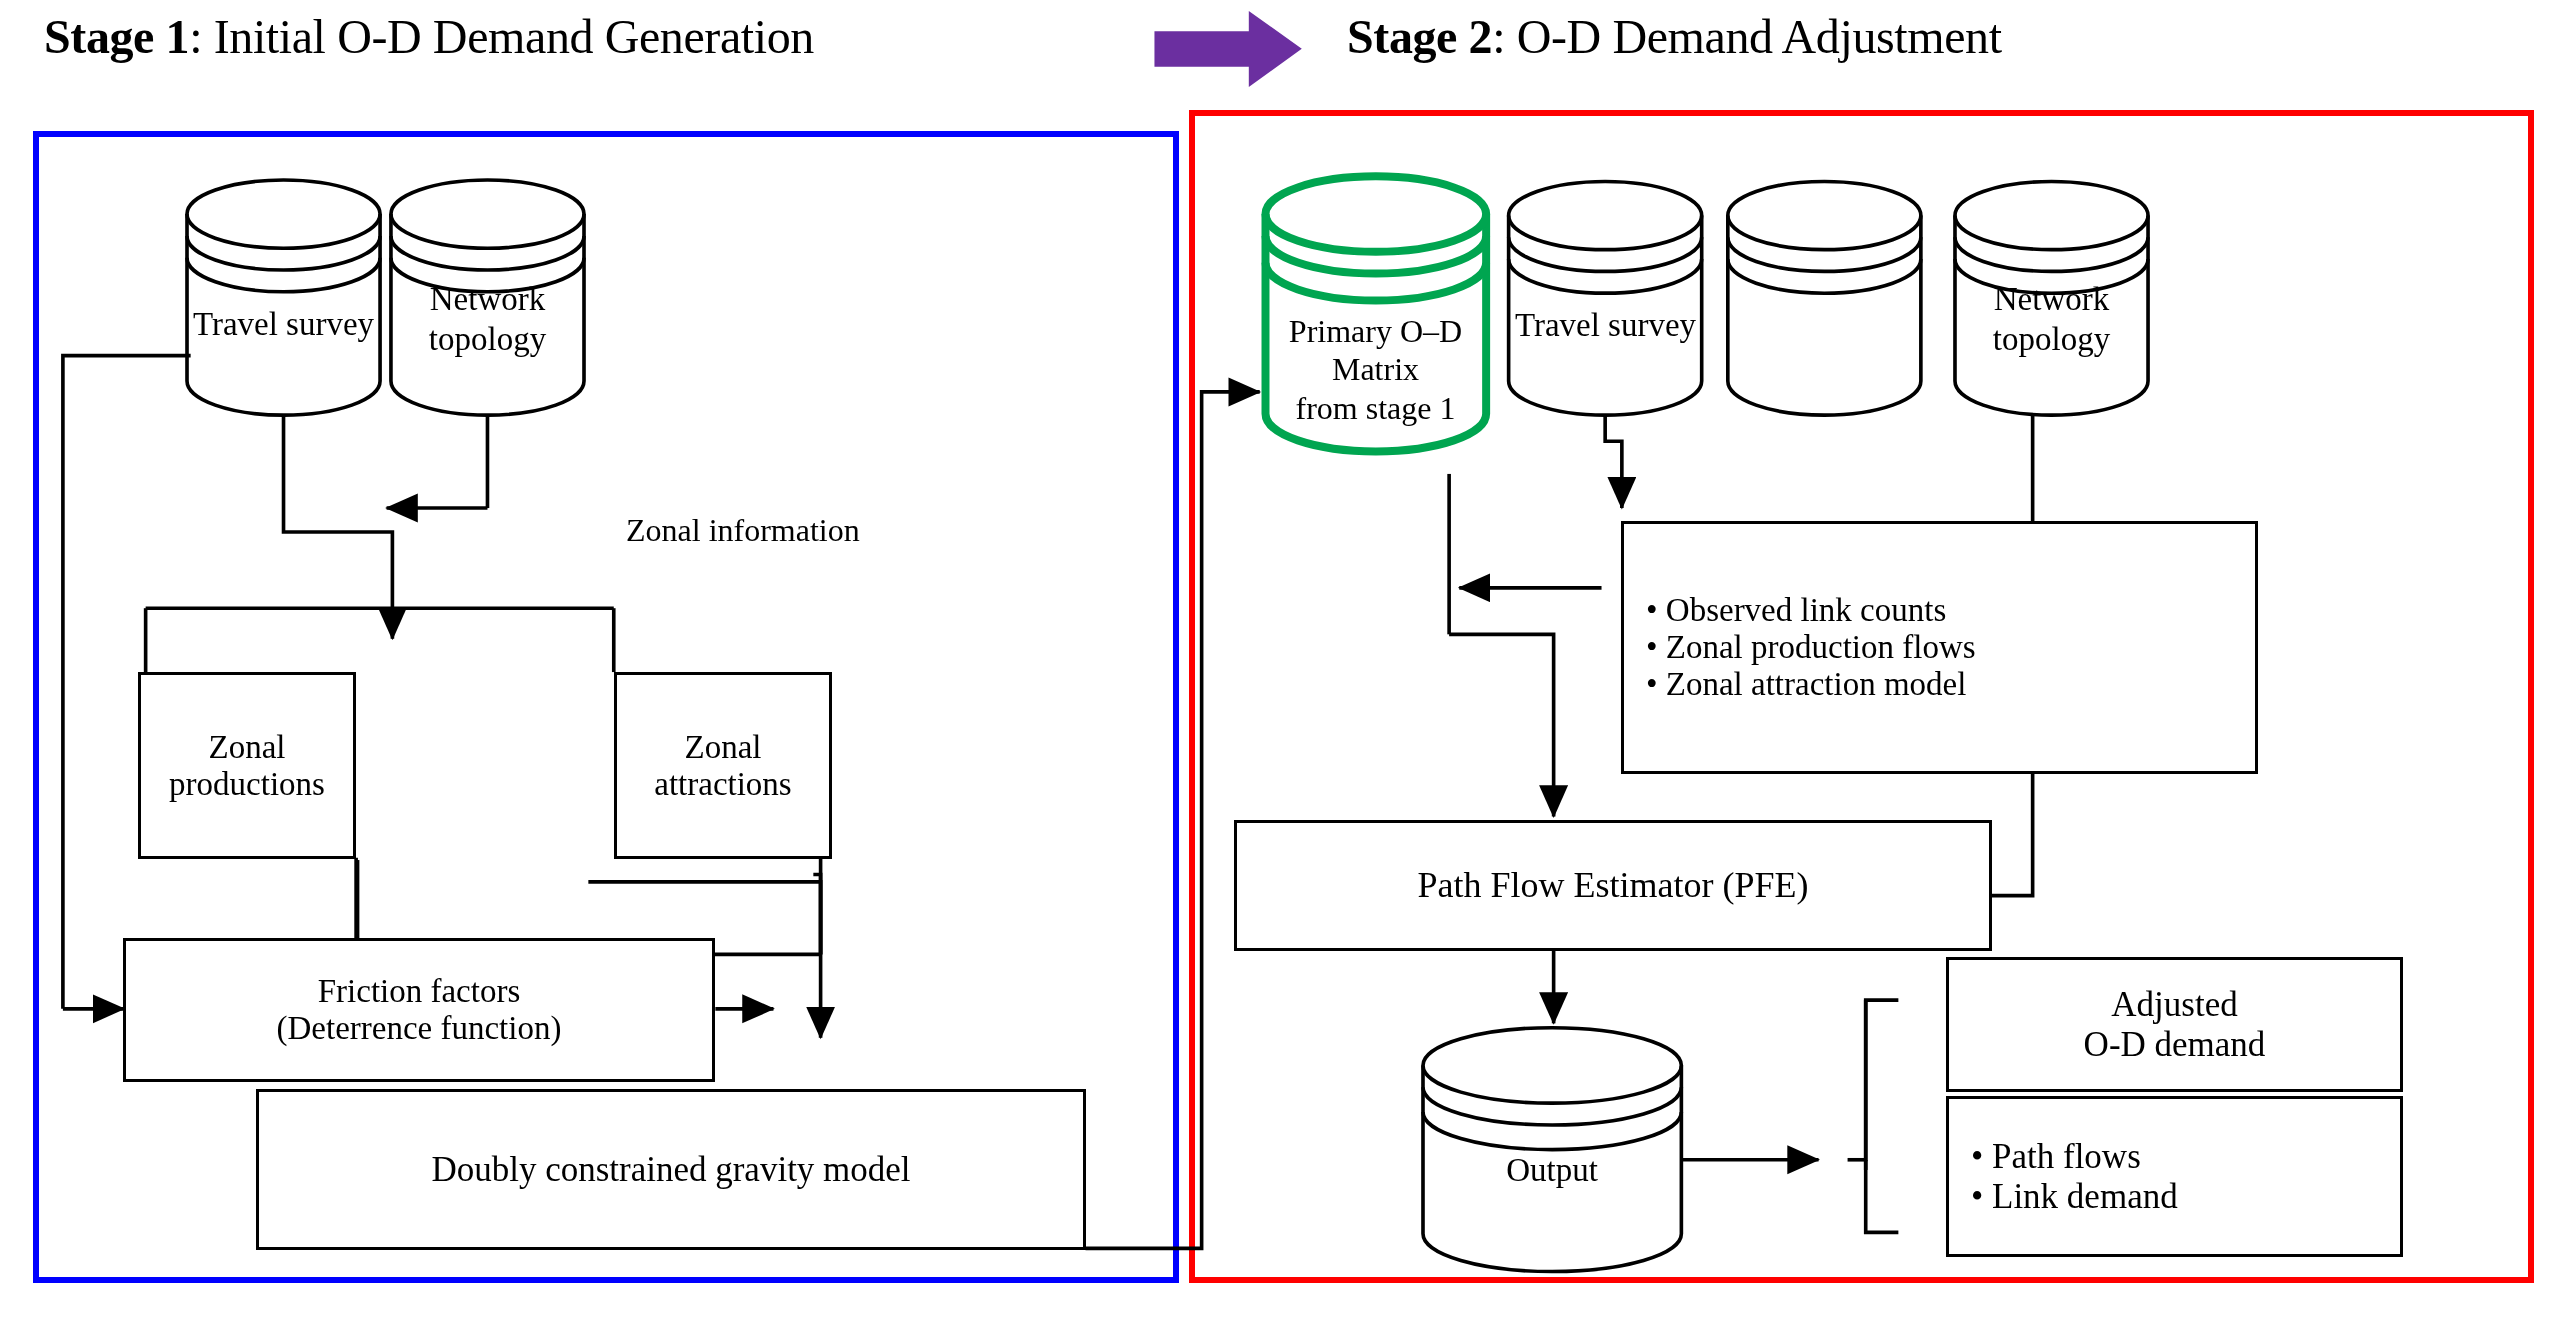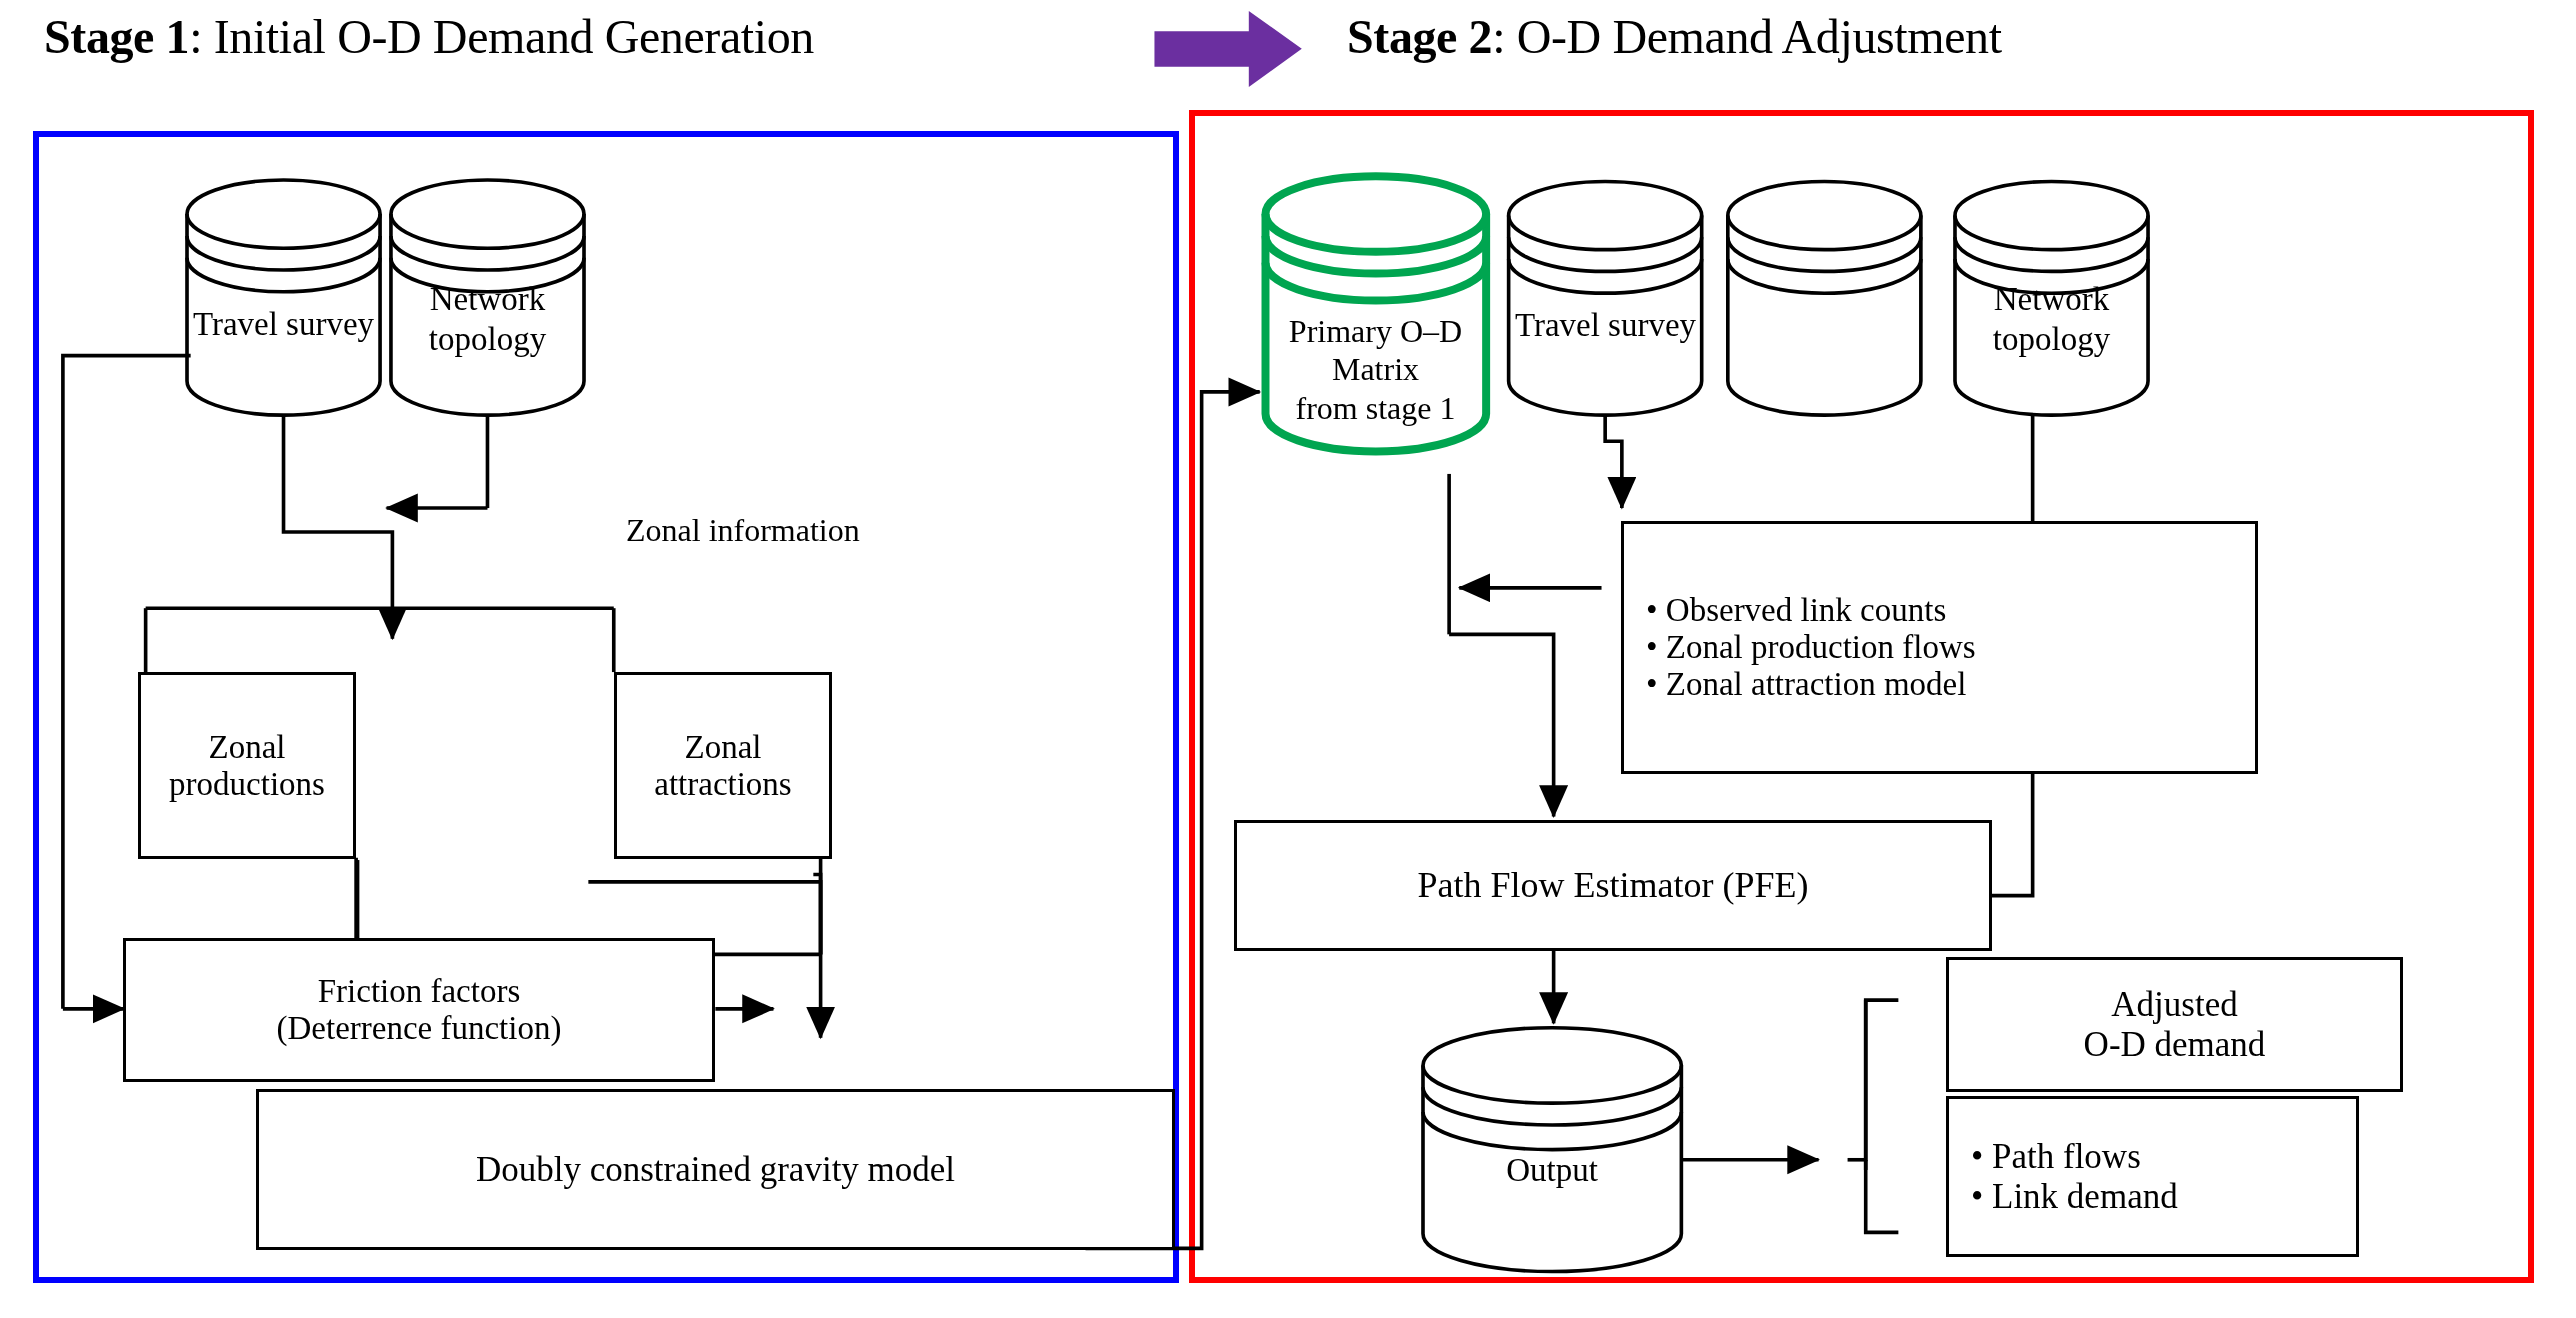--- a/index.html
+++ b/index.html
@@ -197,21 +197,21 @@
     </div>
   </div>
 
   <div class="box" style="left:123px;top:938px;width:592px;height:144px;font-size:33px;">
     <div>
       <div>Friction factors</div>
       <div>(Deterrence function)</div>
     </div>
   </div>
 
-  <div class="box" style="left:256px;top:1089px;width:919px;height:161px;font-size:35px;">
+  <div class="box" style="left:256px;top:1089px;width:830px;height:161px;font-size:35px;">
     <div>Doubly constrained gravity model</div>
   </div>
 
   <div class="box bul" style="left:1621px;top:521px;width:637px;height:253px;font-size:33px;">
     <div class="bullets">
       <div><span>•&nbsp;</span><span>Observed link counts</span></div>
       <div><span>•&nbsp;</span><span>Zonal production flows</span></div>
       <div><span>•&nbsp;</span><span>Zonal attraction model</span></div>
     </div>
   </div>
@@ -220,21 +220,21 @@
     <div>Path Flow Estimator (PFE)</div>
   </div>
 
   <div class="box" style="left:1946px;top:957px;width:457px;height:135px;font-size:35px;">
     <div>
       <div>Adjusted</div>
       <div>O-D demand</div>
     </div>
   </div>
 
-  <div class="box bul" style="left:1946px;top:1096px;width:413px;height:161px;font-size:35px;">
+  <div class="box bul" style="left:1946px;top:1096px;width:457px;height:161px;font-size:35px;">
     <div class="bullets">
       <div><span>•&nbsp;</span><span>Path flows</span></div>
       <div><span>•&nbsp;</span><span>Link demand</span></div>
     </div>
   </div>
 
 </div>
 
 
 </body></html>

